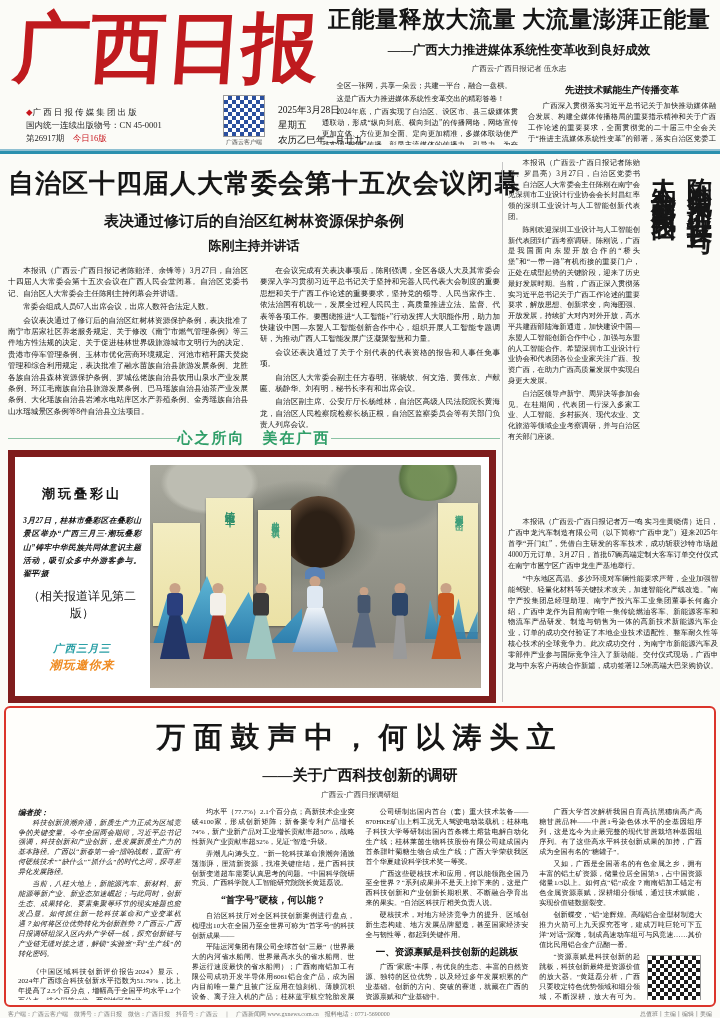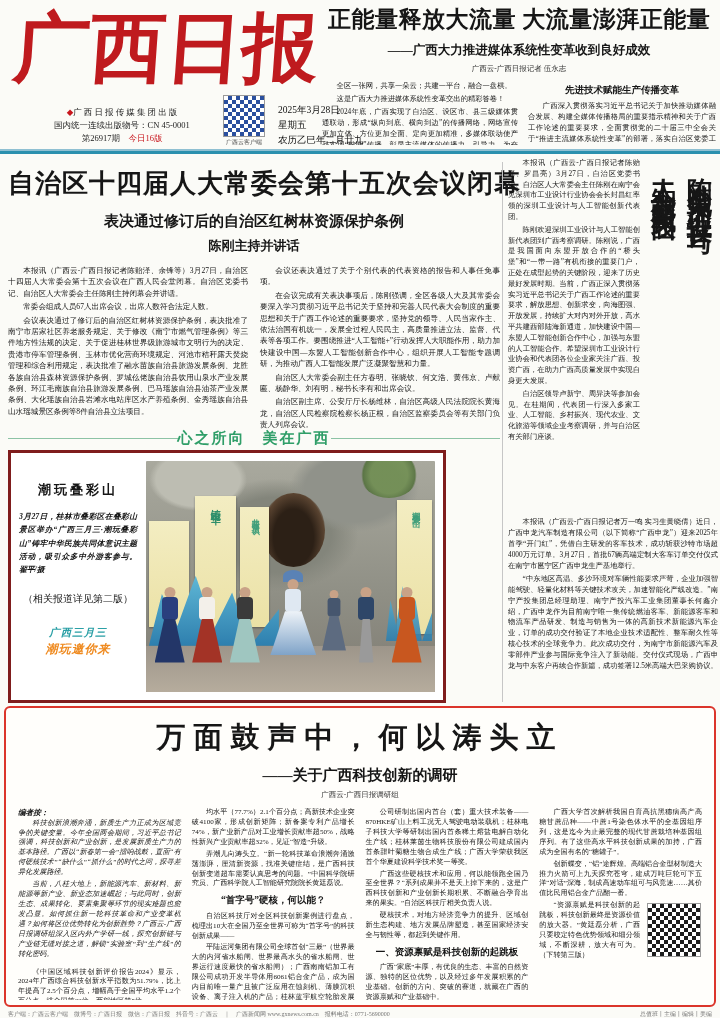--- a/index.html
+++ b/index.html
@@ -16,21 +16,21 @@
   .red-text { color: #c8161d; }
   p { margin: 0 0 2px; text-indent: 2em; }
 
   
   .masthead-title {
     left: 14px; top: -6px; width: 308px; height: 110px;
     font-size: 76px; line-height: 108px; font-weight: bold;
     color: #bf1a1e; transform: skewX(-4deg); letter-spacing: 0px;
     white-space: nowrap;
   }
-  .pub-info { left: 26px; top: 106px; width: 192px; font-size: 8.5px; line-height: 1.55; text-align: center; color: #222; }
+  .pub-info { left: 26px; top: 106px; width: 192px; font-size: 8.5px; line-height: 1.55; text-align: left; color: #222; }
   .qr { background-image: repeating-conic-gradient(#2a4f9e 0% 25%, #ffffff 0% 50%); background-size: 8px 8px; outline: 1px solid #9a9a9a; background-color:#fff; }
   .qr-dark { background-image: repeating-conic-gradient(#1c1c1c 0% 25%, #ffffff 0% 50%); }
   .masthead-qr { left: 224px; top: 96px; width: 40px; height: 40px; }
   .masthead-qr-label { left: 206px; top: 138px; width: 76px; font-size: 6px; text-align: center; color: #444; }
   .date-info { left: 278px; top: 103px; width: 120px; font-size: 9.5px; line-height: 1.6; color: #111; }
 
   
   .top-article { left: 322px; top: 4px; width: 394px; }
   .ta-headline { font-size: 23px; font-weight: 900; text-align: center; white-space: nowrap; letter-spacing: 0.5px; }
   .ta-subtitle { margin-top: 7px; font-size: 12.5px; font-weight: bold; text-align: center; }
@@ -50,26 +50,26 @@
   .ma-deck2 { margin-top: 6px; font-size: 13px; font-weight: bold; text-align: center; }
   .ma-cols { margin-top: 10px; display: flex; gap: 12px; height: 166px; overflow: hidden; }
   .ma-col { width: 240px; font-size: 7.6px; line-height: 1.5; text-align: justify; }
 
   
   .banner { left: 8px; top: 429px; width: 492px; display: flex; align-items: center; gap: 0; }
   .banner-line { flex: 1; height: 1px; background: #8cc3a5; }
   .banner-text { font-size: 15px; font-weight: bold; color: #2f9e68; letter-spacing: 2px; white-space: nowrap; }
 
   
-  .photo-box { left: 8px; top: 450px; width: 438px; height: 253px; border: 3px solid #7f1d1d; background: #fff; padding: 8px; display: flex; gap: 9px; }
+  .photo-box { left: 8px; top: 450px; width: 488px; height: 253px; border: 7px solid #7f1d1d; background: #fff; padding: 8px; display: flex; gap: 9px; }
   .caption-panel { width: 118px; padding-top: 20px; }
   .photo-title { font-size: 13px; font-weight: bold; text-align: center; letter-spacing: 3px; }
   .photo-caption { margin-top: 11px; font-size: 7.8px; line-height: 1.7; font-style: italic; text-align: justify; font-weight: bold; }
   .photo-credit { font-style: italic; }
-  .photo-note { margin-top: 16px; font-size: 10px; text-align: center; }
+  .photo-note { margin-top: 8px; font-size: 12px; text-align: center; }
   .photo-logo { margin-top: 20px; text-align: center; font-style: italic; font-weight: bold; }
   .photo-logo .l1 { display: block; font-size: 10.5px; color: #2ba0a6; letter-spacing: 1px; }
   .photo-logo .l2 { display: block; font-size: 12px; color: #ef8a1f; letter-spacing: 1px; margin-top: 1px; }
   .photo {
     position: relative; flex: 1; overflow: hidden; border-radius: 1px;
     background:
       radial-gradient(70px 45px at 18% 8%, #bdbdb2 0 60%, transparent 70%),
       radial-gradient(90px 60px at 72% 12%, #90928a 0 55%, transparent 72%),
       radial-gradient(110px 75px at 45% 32%, #83857b 0 50%, transparent 75%),
       linear-gradient(#a9a99e, #8f8f85 58%, #7f7b72);
@@ -165,22 +165,22 @@
   <div class="ma-headline sans">自治区十四届人大常委会第十五次会议闭幕</div>
   <div class="ma-deck1">表决通过修订后的自治区红树林资源保护条例</div>
   <div class="ma-deck2">陈刚主持并讲话</div>
   <div class="ma-cols">
     <div class="ma-col">
         <p>本报讯（广西云-广西日报记者陈贻泽、余锋等）3月27日，自治区十四届人大常委会第十五次会议在广西人民会堂闭幕。自治区党委书记、自治区人大常委会主任陈刚主持闭幕会并讲话。</p>
         <p>常委会组成人员67人出席会议，出席人数符合法定人数。</p>
         <p>会议表决通过了修订后的自治区红树林资源保护条例，表决批准了南宁市居家社区养老服务规定、关于修改《南宁市燃气管理条例》等三件地方性法规的决定、关于促进桂林世界级旅游城市文明行为的决定、贵港市停车管理条例、玉林市优化营商环境规定、河池市秸秆露天焚烧管理和综合利用规定，表决批准了融水苗族自治县旅游发展条例、龙胜各族自治县森林资源保护条例、罗城仫佬族自治县饮用山泉水产业发展条例、环江毛南族自治县旅游发展条例、巴马瑶族自治县油茶产业发展条例、大化瑶族自治县岩滩水电站库区水产养殖条例、金秀瑶族自治县山水瑶城景区条例等8件自治县立法项目。</p>
       </div>
     <div class="ma-col">
+        <p>在会议完成有关表决事项后，陈刚强调，全区各级人大及其常委会要深入学习贯彻习近平总书记关于坚持和完善人民代表大会制度的重要思想和关于广西工作论述的重要要求，坚持党的领导、人民当家作主、依法治国有机统一，发展全过程人民民主，高质量推进立法、监督、代表等各项工作。要围绕推进“人工智能+”行动发挥人大职能作用，助力加快建设中国—东盟人工智能创新合作中心，组织开展人工智能专题调研，为推动广西人工智能发展广泛凝聚智慧和力量。</p>
         <p>会议还表决通过了关于个别代表的代表资格的报告和人事任免事项。</p>
-        <p>在会议完成有关表决事项后，陈刚强调，全区各级人大及其常委会要深入学习贯彻习近平总书记关于坚持和完善人民代表大会制度的重要思想和关于广西工作论述的重要要求，坚持党的领导、人民当家作主、依法治国有机统一，发展全过程人民民主，高质量推进立法、监督、代表等各项工作。要围绕推进“人工智能+”行动发挥人大职能作用，助力加快建设中国—东盟人工智能创新合作中心，组织开展人工智能专题调研，为推动广西人工智能发展广泛凝聚智慧和力量。</p>
         <p>自治区人大常委会副主任方春明、张晓钦、何文浩、黄伟京、卢献匾、杨静华、刘有明，秘书长李有和出席会议。</p>
         <p>自治区副主席、公安厅厅长杨维林，自治区高级人民法院院长黄海龙，自治区人民检察院检察长杨正根，自治区监察委员会等有关部门负责人列席会议。</p>
       </div>
   </div>
 </div>
 
 <div class="abs banner">
   <div class="banner-line"></div>
   <div class="banner-text">心之所向　美在广西</div>
   <div class="banner-line"></div>
@@ -304,20 +304,21 @@
           <p>硬核技术，对地方经济竞争力的提升、区域创新生态构建、地方发展品牌塑造，甚至国家经济安全与韧性等，都起到关键作用。</p>
         </div>
       <div class="col-subhead">一、资源禀赋是科技创新的起跳板</div>
       <div>
           <p>广西“家底”丰厚，有优良的生态、丰富的自然资源、独特的区位优势，以及经过多年发展积累的产业基础。创新的方向、突破的赛道，就藏在广西的资源禀赋和产业基础中。</p>
         </div>
     </div>
     <div class="rf-col">
       <div>
           <p>广西大学首次解析我国自育高抗黑穗病高产高糖甘蔗品种——中蔗1号染色体水平的全基因组序列，这是迄今为止最完整的现代甘蔗栽培种基因组序列。有了这些高水平科技创新成果的加持，广西成为全国有名的“糖罐子”。</p>
+          <p>又如，广西是全国著名的有色金属之乡，拥有丰富的铝土矿资源，储量位居全国第3，占中国资源储量1/3以上。如何点“铝”成金？南南铝加工锚定有色金属资源禀赋，深耕细分领域，通过技术赋能，实现价值链数据裂变。</p>
           <p>创新蝶变，“铝”途辉煌。高端铝合金型材制造大推力火箭可上九天探究苍穹，建成万吨巨轮可下五洋“对话”深海，制成高速动车组可与风竞速……其价值比民用铝合金产品翻一番。</p>
         </div>
       <div class="qr-wrap">
         <div class="qr qr-dark qr-feature"></div>
 
       </div>
       <p>“资源禀赋是科技创新的起跳板，科技创新最终是资源价值的放大器。”黄廷磊分析，广西只要咬定特色优势领域和细分领域，不断深耕，放大有可为。（下转第三版）</p>
     </div>
   </div>
 </div>

